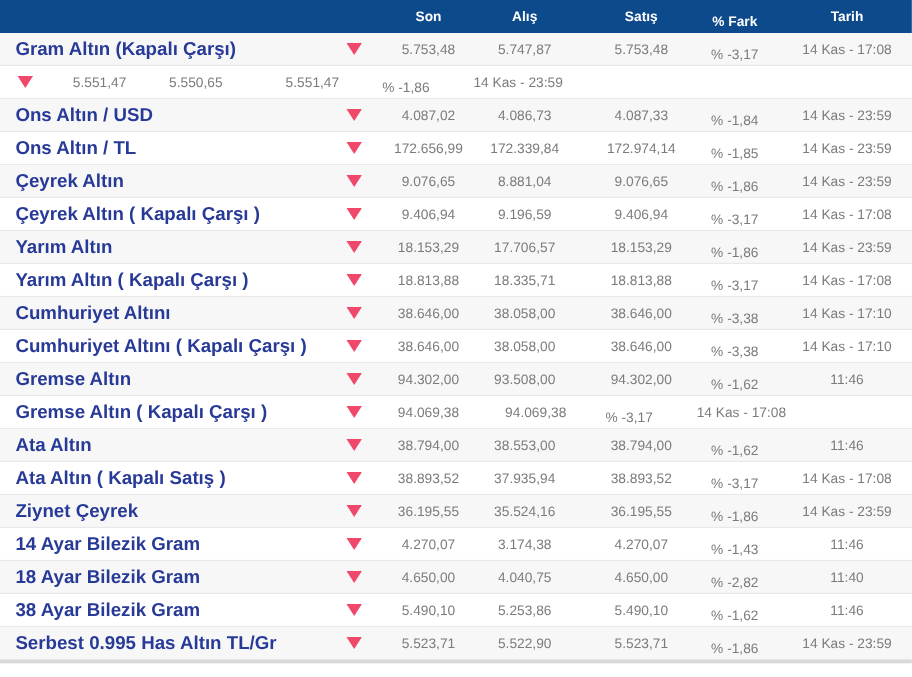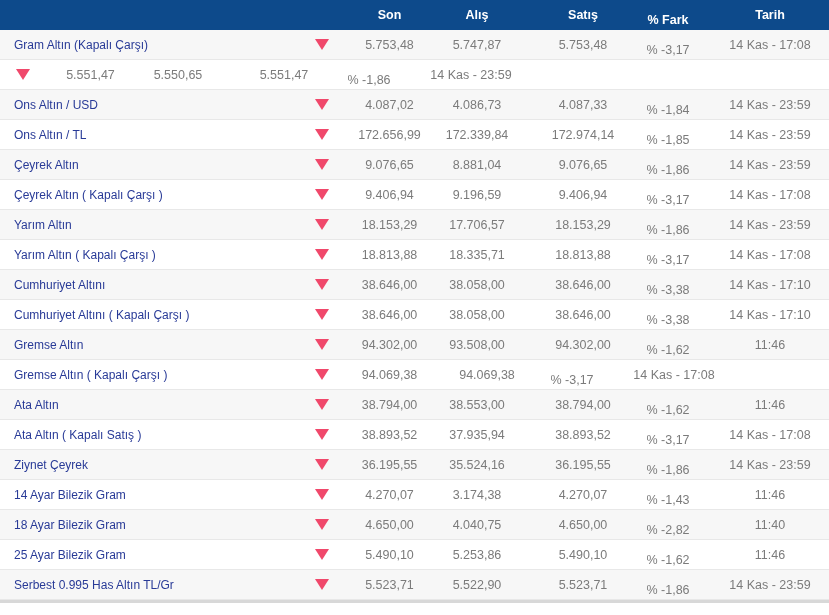--- a/index.html
+++ b/index.html
@@ -23,21 +23,21 @@
   .row:nth-child(odd){background:var(--stripe);}
   .cell{display:flex;align-items:center;justify-content:center;
     font-size:12.5px;color:var(--value-text);}
   .c-name{width:299px;justify-content:flex-start;padding-left:14px;}
   .c-arrow{width:46px;}
   .c-son{width:89px;}
   .c-alis{width:96px;padding-right:10px;}
   .c-satis{width:96px;padding-left:10px;}
   .c-fark{width:89px;padding-right:5px;margin-top:10px;}
   .c-tarih{width:114px;padding-right:4px;}
-  .name-link{color:var(--name-text);font-weight:normal;font-size:12px;
+  .name-link{color:var(--name-text);font-weight:bold;font-size:17px;
     text-decoration:none;cursor:pointer;}
   .tri-down{width:0;height:0;border-left:7px solid transparent;
     border-right:7px solid transparent;border-top:11px solid var(--triangle);}
   .bottom-bar{height:3px;background:var(--bottom-bar);width:829px;}
 </style>
 </head>
 <body>
 
 <div class="table">
   <div class="hrow">
@@ -262,21 +262,21 @@
           <span class="tri-down"></span>
         </div>
         <div class="cell c-son">4.650,00</div>
         <div class="cell c-alis">4.040,75</div>
         <div class="cell c-satis">4.650,00</div>
         <div class="cell c-fark">% -2,82</div>
         <div class="cell c-tarih">11:40</div>
       </div>
       <div class="row">
         <div class="cell c-name">
-          <a class="name-link">25 Ayar Bilezik Gram</a>
+          <a class="name-link">38 Ayar Bilezik Gram</a>
         </div>
         <div class="cell c-arrow">
           <span class="tri-down"></span>
         </div>
         <div class="cell c-son">5.490,10</div>
         <div class="cell c-alis">5.253,86</div>
         <div class="cell c-satis">5.490,10</div>
         <div class="cell c-fark">% -1,62</div>
         <div class="cell c-tarih">11:46</div>
       </div>

